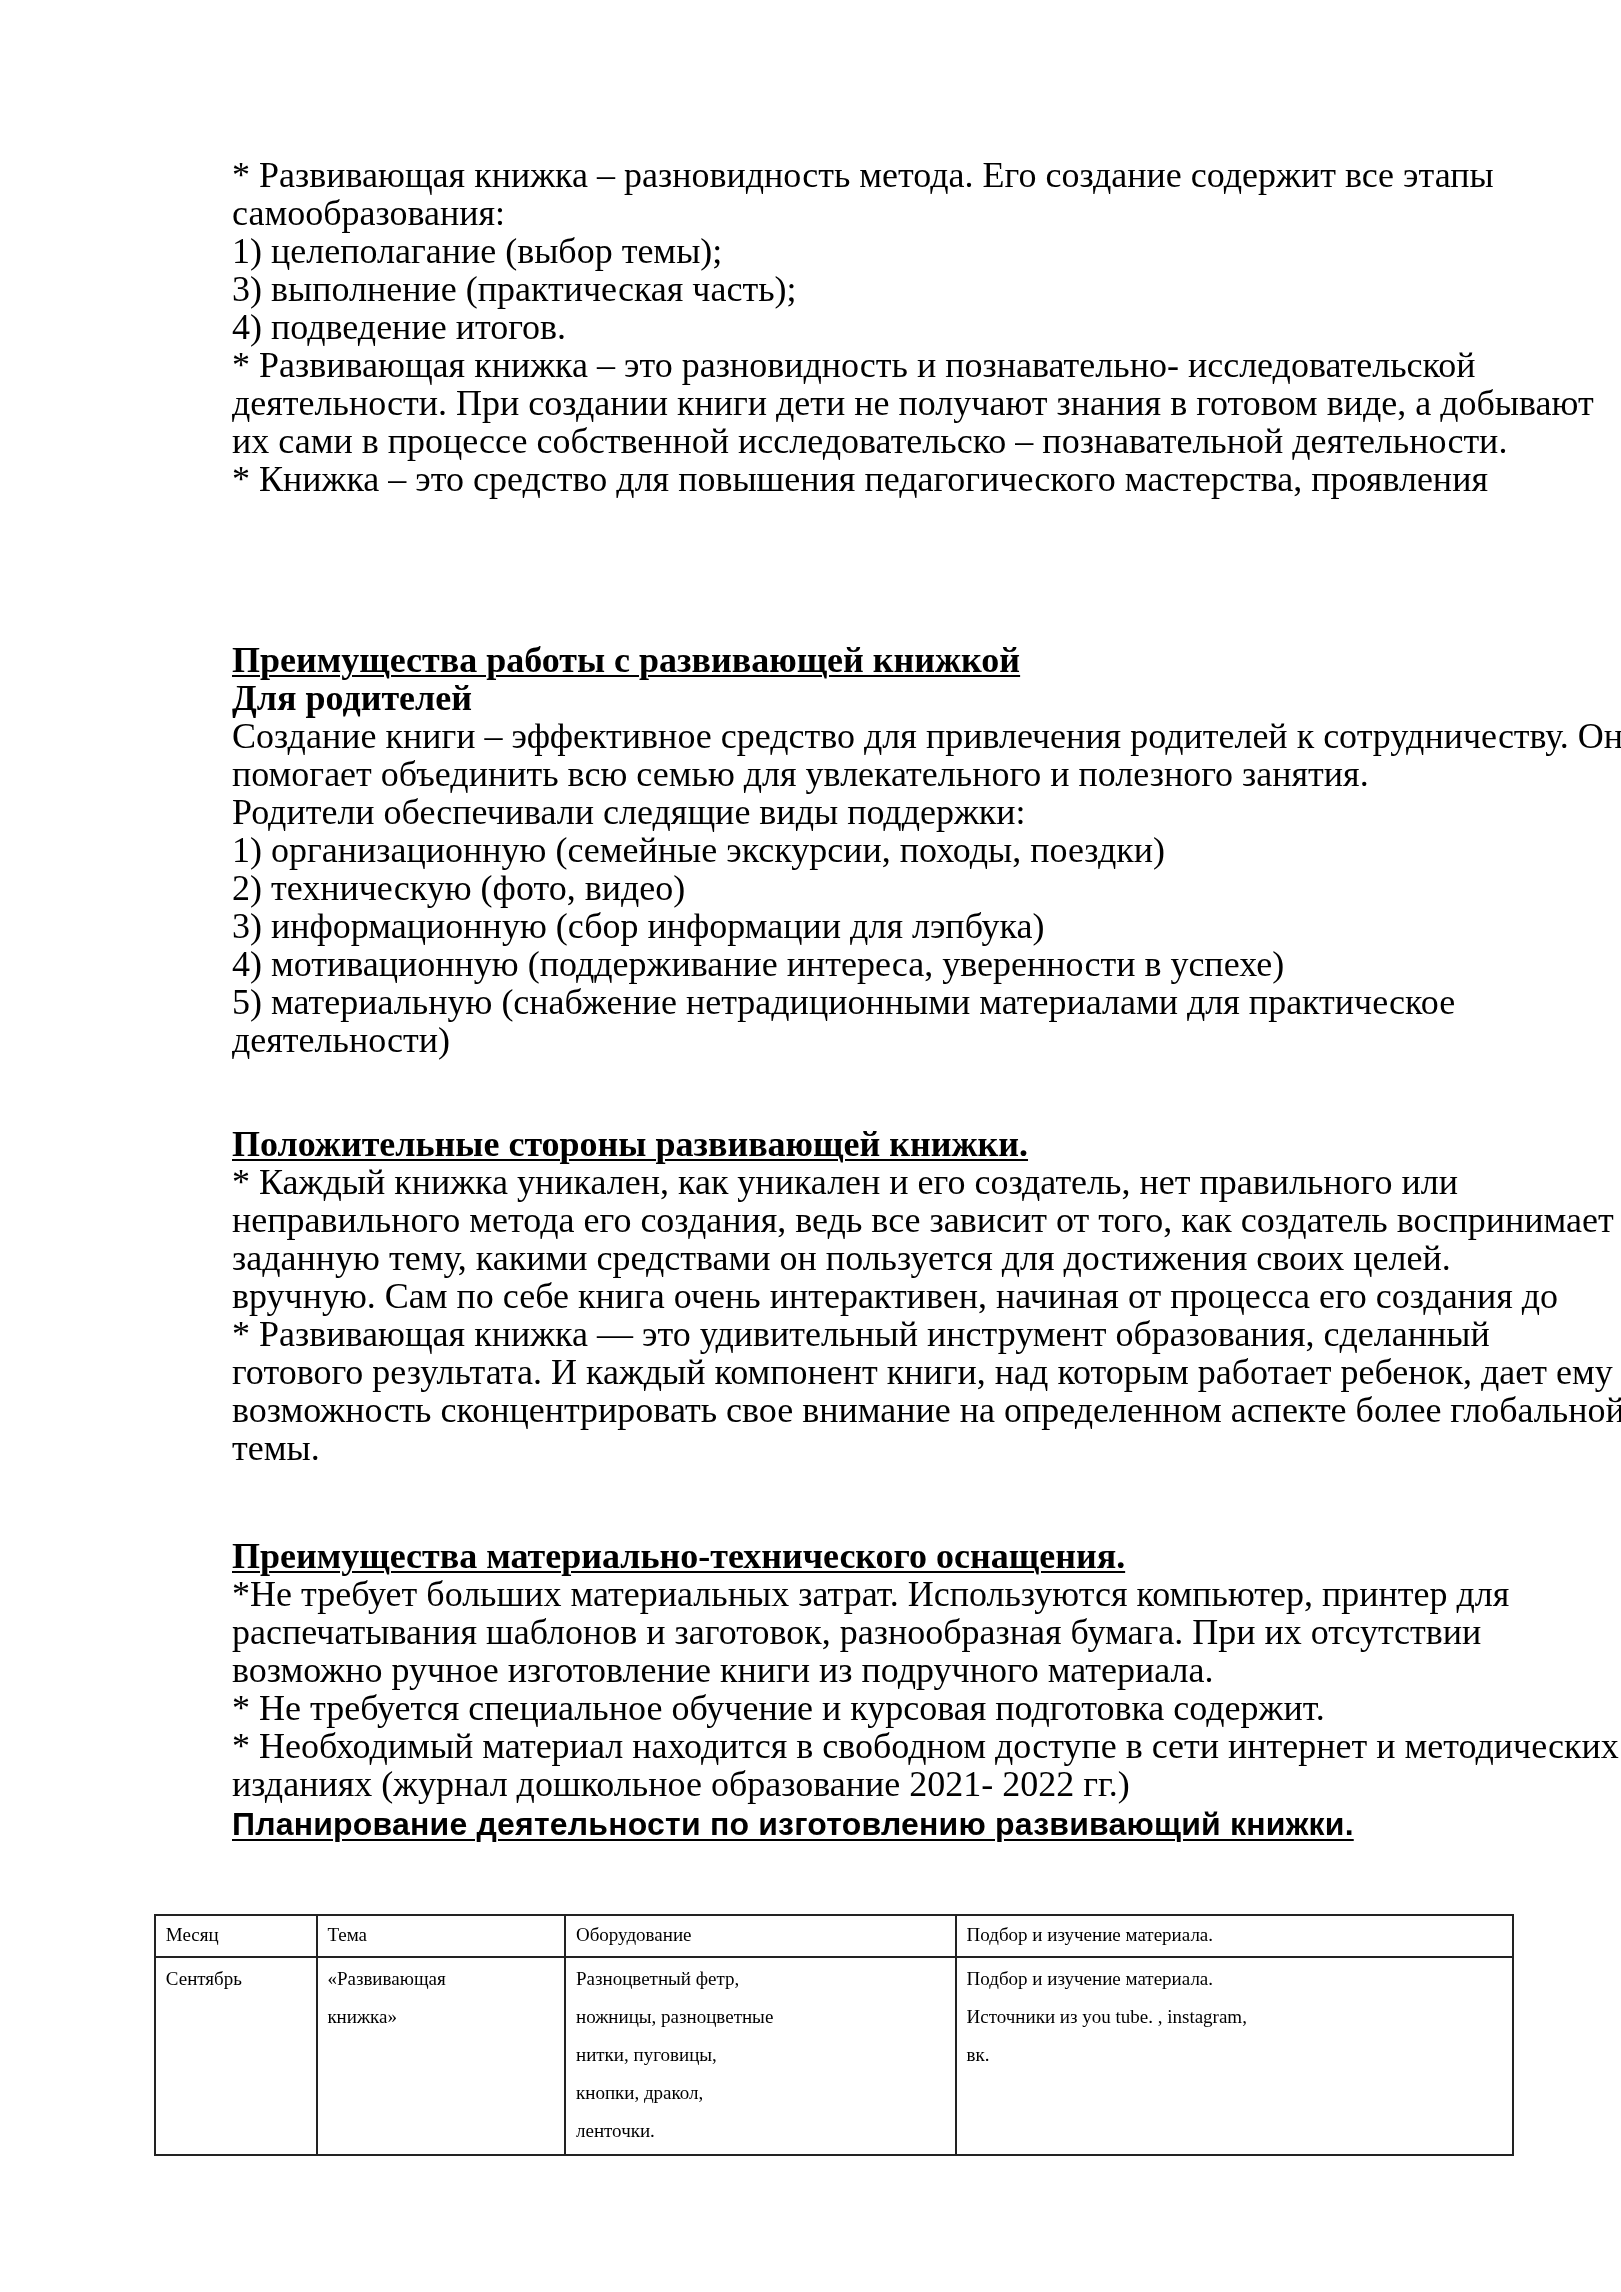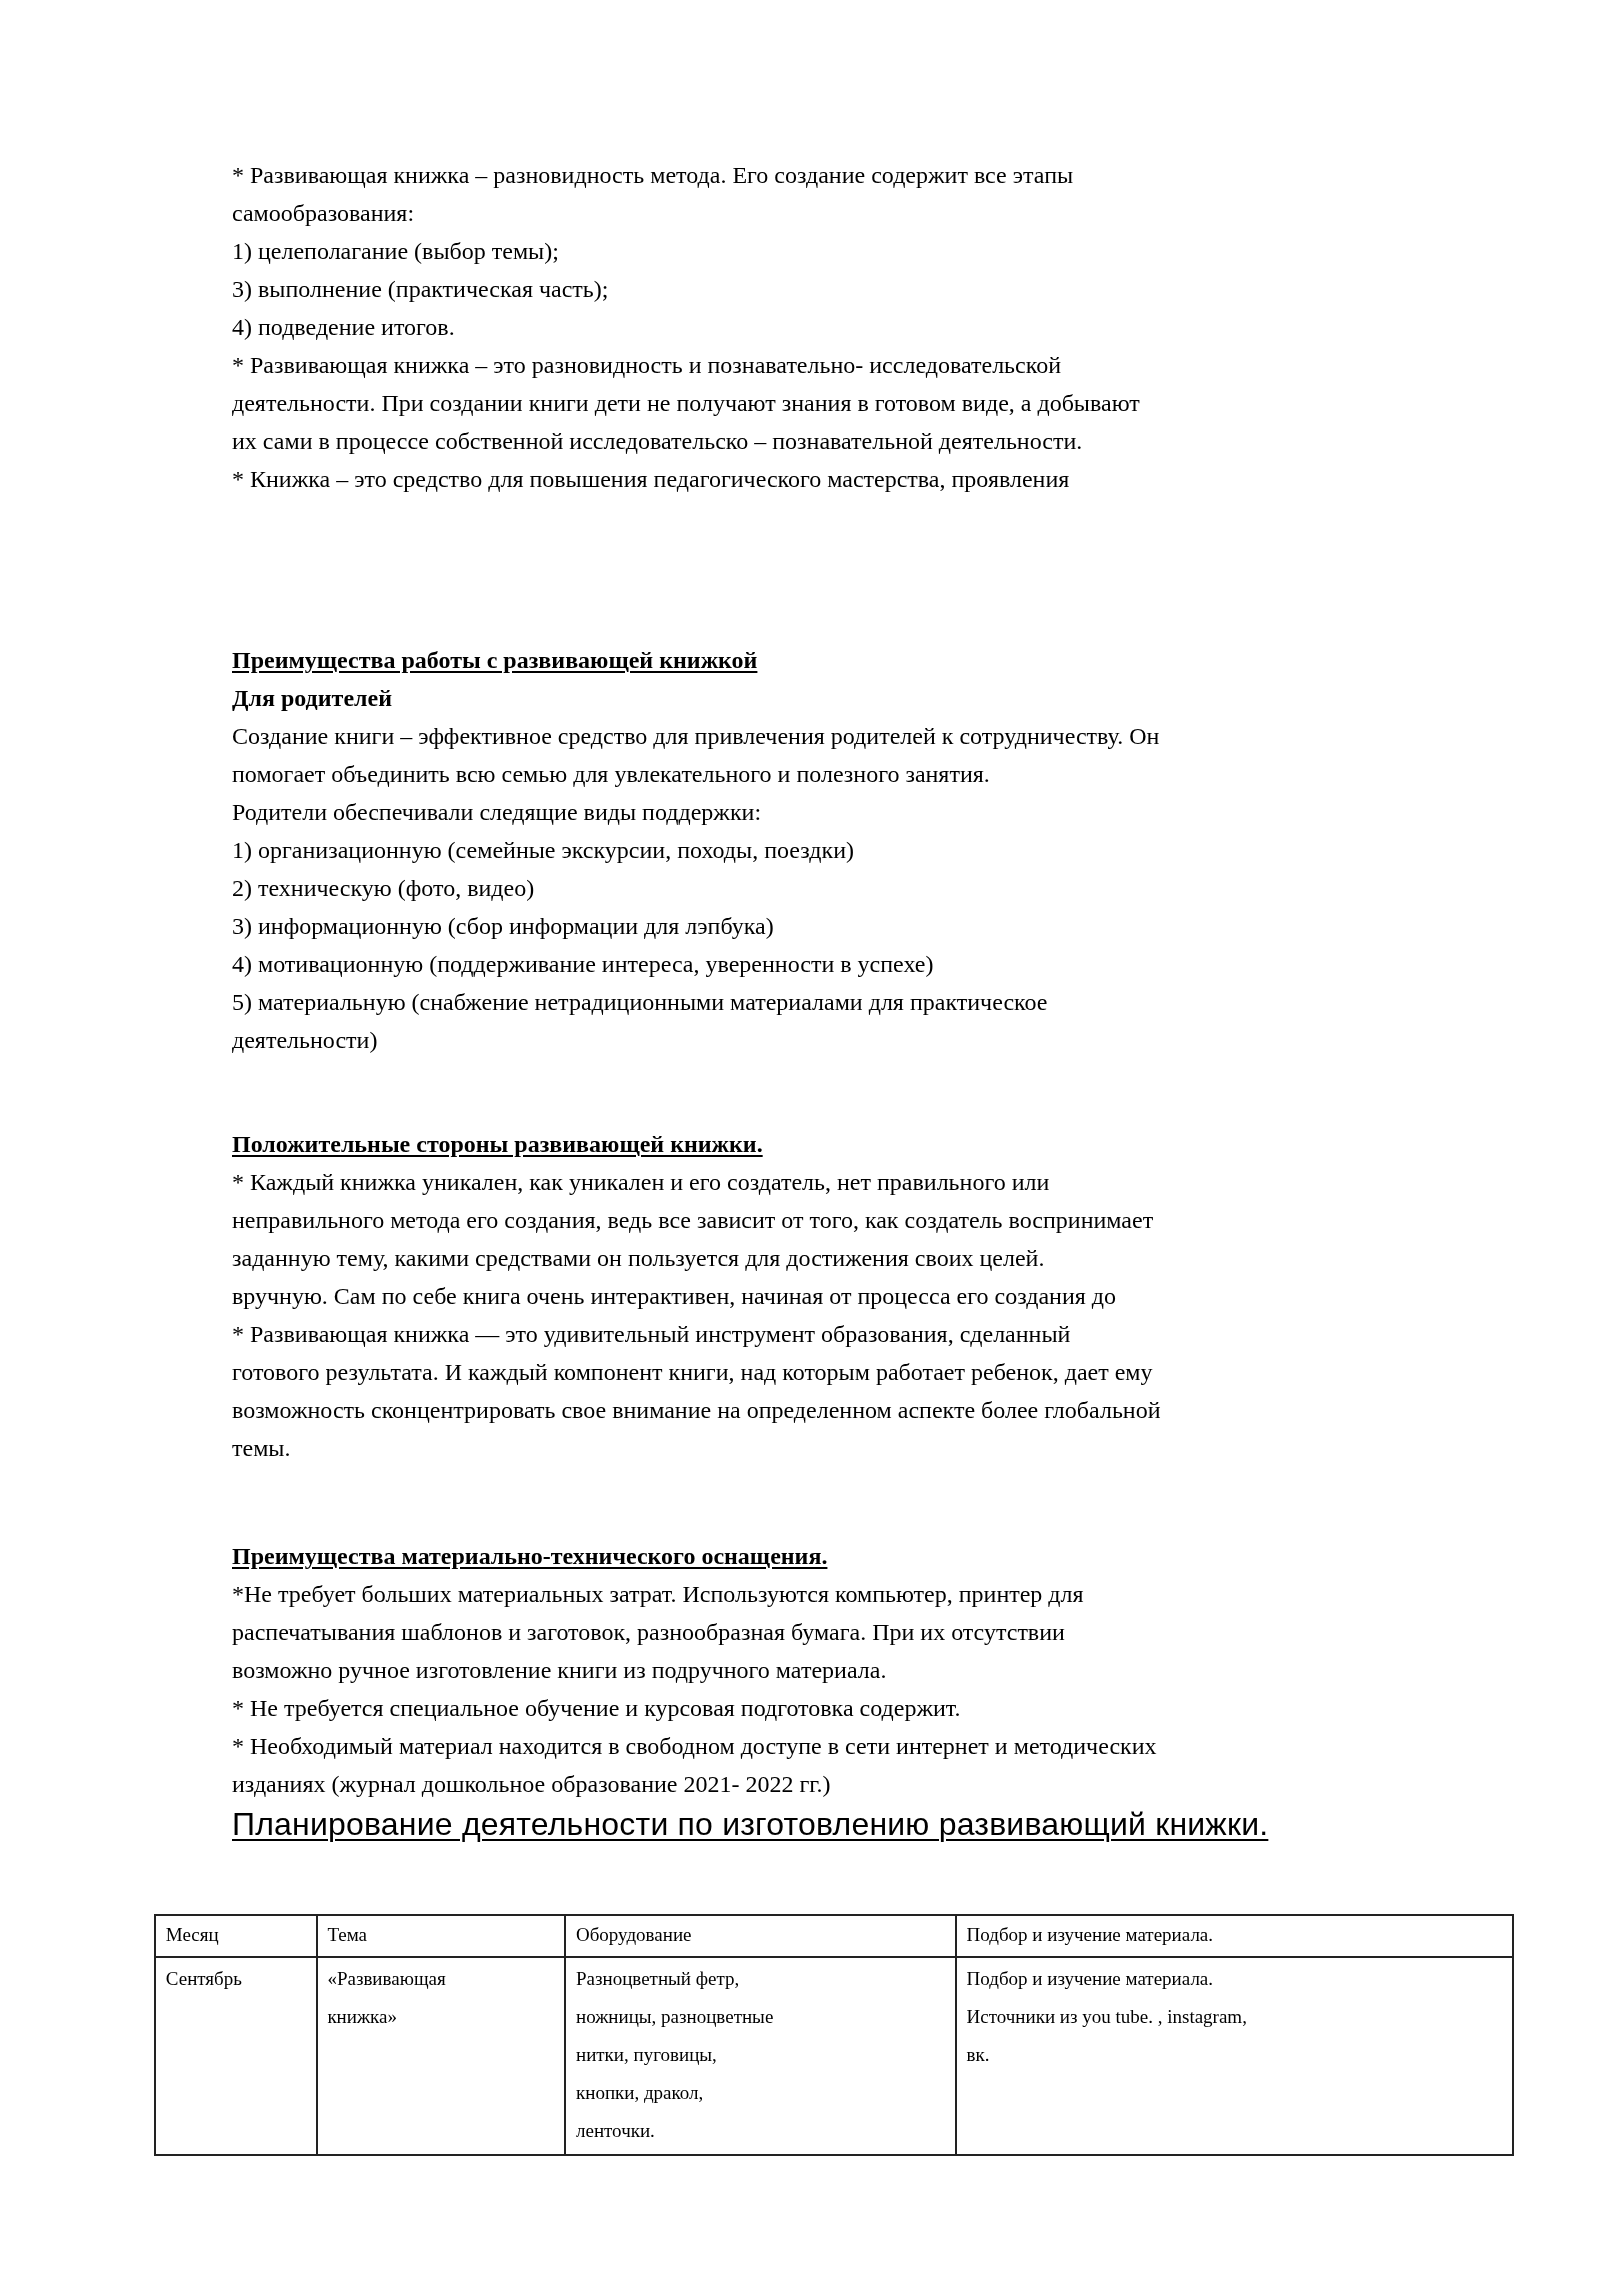--- a/index.html
+++ b/index.html
@@ -1,28 +1,28 @@
 <!DOCTYPE html>
 <html><head>
 <meta charset="utf-8">
 <style>
   html, body { margin: 0; padding: 0; background: #ffffff; }
   body { width: 1621px; height: 2293px; position: relative; overflow: hidden;
          font-family: "Liberation Serif", "DejaVu Serif", serif; color: #000; }
-  .block { position: absolute; left: 232px; width: 1304px; font-size: 24px; line-height: 38px; }
+  .block { position: absolute; left: 232px; width: 1304px; font-size: 36px; line-height: 38px; }
   .line { white-space: nowrap; height: 38px; }
   .heading { font-weight: bold; text-decoration: underline; text-underline-offset: 2.9px; text-decoration-thickness: 2px; }
   .subheading { font-weight: bold; }
   #b1 { top: 156px; }
   #b2 { top: 641px; }
   #b3 { top: 1125px; }
   #b4 { top: 1537px; }
   .title { position: absolute; left: 232px; top: 1803px; font-family: "Liberation Sans", "DejaVu Sans", sans-serif;
            font-size: 32px; line-height: 43px; white-space: nowrap; text-decoration: underline;
-           text-underline-offset: 3.9px; text-decoration-thickness: 2px; letter-spacing: 0.2px; }
+           text-underline-offset: 3.9px; text-decoration-thickness: 2px; letter-spacing: 0.2px; font-weight: bold; }
   table.plan { position: absolute; left: 154px; top: 1914px; width: 1360px; border-collapse: collapse;
                font-size: 19px; line-height: 38px; }
   table.plan td { border: 2px solid #222; vertical-align: top; padding: 2px 9.8px 3.9px 9.8px; }
   table.plan tr.head td { height: 35px; padding-top: 0; padding-bottom: 2px; }
   table.plan tr.body td { height: 182px; padding-top: 2px; }
   .c1 { width: 140px; }
   .c2 { width: 227px; }
   .c3 { width: 369px; }
   .c4 { width: auto; }
   .cell-line { display: block; white-space: nowrap; }

